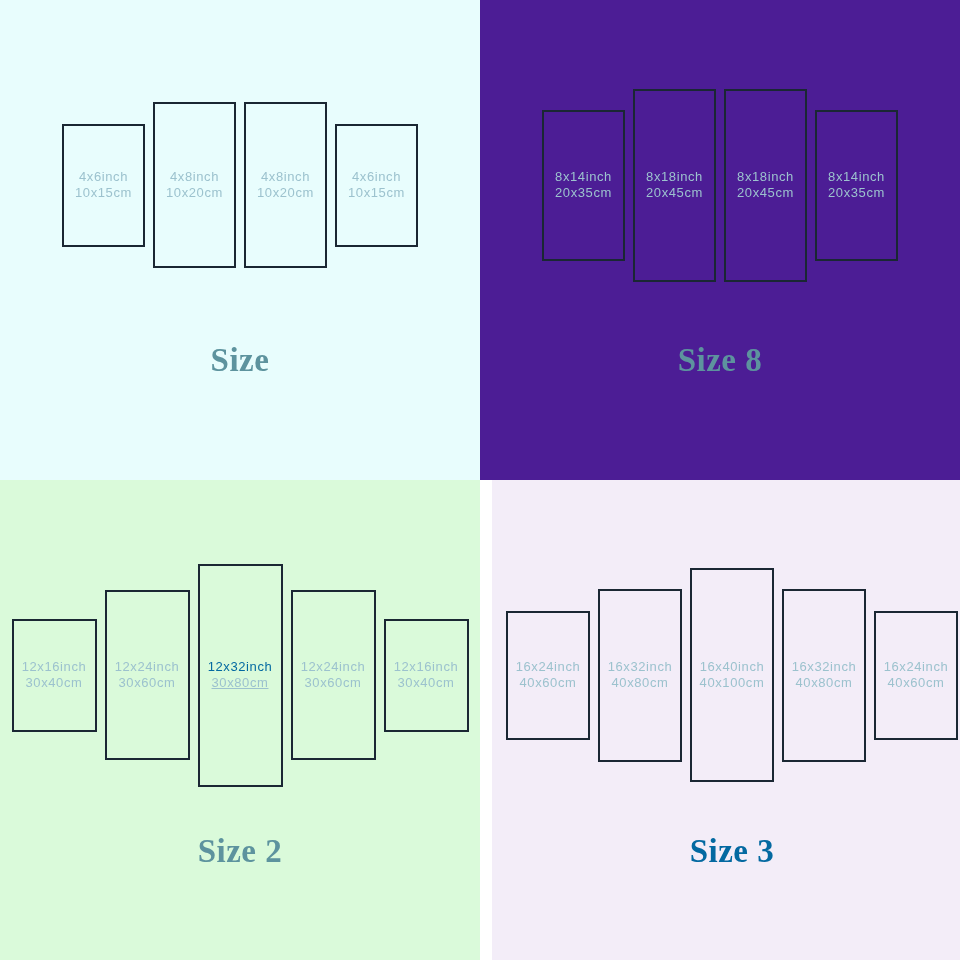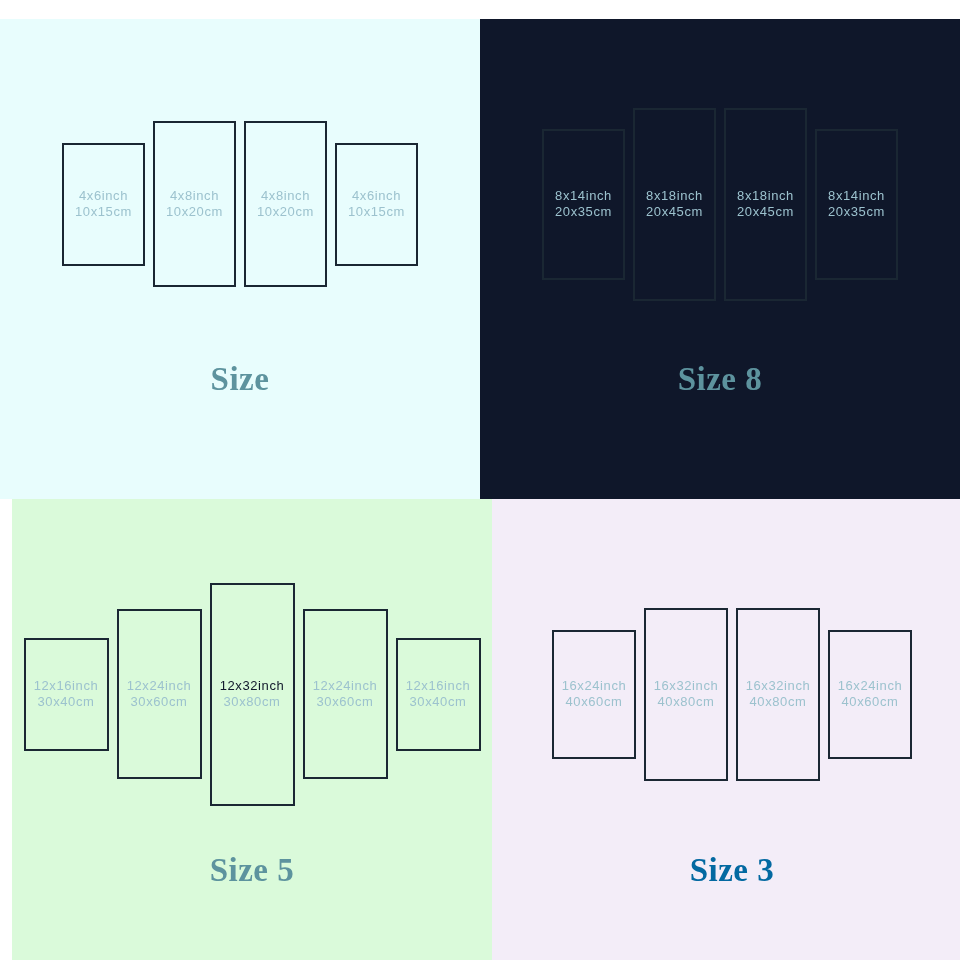--- a/index.html
+++ b/index.html
@@ -1,23 +1,23 @@
 <!DOCTYPE html>
 <html><head>
 <meta charset="utf-8">
 <style>
   html,body{margin:0;padding:0;}
   body{width:960px;height:960px;overflow:hidden;background:#fff;
        font-family:"Liberation Sans",sans-serif;}
-  .board{position:relative;width:960px;height:824px;margin-top:19px;}
+  .board{position:relative;width:960px;height:824px;}
 
   .quad{position:absolute;width:480px;height:480px;overflow:hidden;}
   .q-tl{left:0;top:0;}
   .q-tr{left:480px;top:0;}
-  .q-bl{left:12px;top:480px;}
+  .q-bl{left:0;top:480px;}
   .q-br{left:492px;top:480px;}
 
   
   .panels{position:absolute;left:0;right:0;top:0;height:370px;
           display:flex;align-items:center;justify-content:center;}
   .panel{box-sizing:border-box;border:2px solid #1a2733;background:transparent;
          display:flex;flex-direction:column;align-items:center;justify-content:center;
          margin:0 4px;}
   .panel .lbl{color:#9cc2ce;font-size:13px;line-height:16px;
               letter-spacing:.6px;white-space:nowrap;text-align:center;}
@@ -71,21 +71,21 @@
         <span class="lbl" style="color: rgb(156, 194, 206);">10x20cm</span>
       </div>
       <div class="panel p4" style="border-color: rgb(26, 39, 51);">
         <span class="lbl" style="color: rgb(156, 194, 206);">4x6inch</span>
         <span class="lbl" style="color: rgb(156, 194, 206);">10x15cm</span>
       </div>
     </div>
     <div class="title" style="top: 342px; color: rgb(93, 147, 158);">Size</div>
   </div>
 
-  <div class="quad q-tr g1" style="background: #0f172a;">
+  <div class="quad q-tr g1" style="background: #4c1d95;">
     <div class="panels">
       <div class="panel p0" style="border-color: rgb(26, 39, 51);">
         <span class="lbl" style="color: rgb(156, 194, 206);">8x14inch</span>
         <span class="lbl" style="color: rgb(156, 194, 206);">20x35cm</span>
       </div>
       <div class="panel p1" style="border-color: rgb(26, 39, 51);">
         <span class="lbl" style="color: rgb(156, 194, 206);">8x18inch</span>
         <span class="lbl" style="color: rgb(156, 194, 206);">20x45cm</span>
       </div>
       <div class="panel p3" style="border-color: rgb(26, 39, 51);">
@@ -104,44 +104,48 @@
     <div class="panels" style="top:10px">
       <div class="panel p0" style="border-color: rgb(26, 39, 51);">
         <span class="lbl" style="color: rgb(156, 194, 206);">12x16inch</span>
         <span class="lbl" style="color: rgb(156, 194, 206);">30x40cm</span>
       </div>
       <div class="panel p1" style="border-color: rgb(26, 39, 51);">
         <span class="lbl" style="color: rgb(156, 194, 206);">12x24inch</span>
         <span class="lbl" style="color: rgb(156, 194, 206);">30x60cm</span>
       </div>
       <div class="panel p2" style="border-color: rgb(26, 39, 51);">
-        <span class="lbl" style="color: #0f172a;">12x32inch</span>
-        <span class="lbl" style="color: rgb(156, 194, 206);">30x80cm</span>
+        <span class="lbl" style="color: #0369a1;">12x32inch</span>
+        <span class="lbl" style="color: rgb(156, 194, 206); text-decoration: underline;">30x80cm</span>
       </div>
       <div class="panel p3" style="border-color: rgb(26, 39, 51);">
         <span class="lbl" style="color: rgb(156, 194, 206);">12x24inch</span>
         <span class="lbl" style="color: rgb(156, 194, 206);">30x60cm</span>
       </div>
       <div class="panel p4" style="border-color: rgb(26, 39, 51);">
         <span class="lbl" style="color: rgb(156, 194, 206);">12x16inch</span>
         <span class="lbl" style="color: rgb(156, 194, 206);">30x40cm</span>
       </div>
     </div>
-    <div class="title" style="top: 353px; color: rgb(93, 147, 158);">Size 5</div>
+    <div class="title" style="top: 353px; color: rgb(93, 147, 158);">Size 2</div>
   </div>
 
   <div class="quad q-br g3" style="background: rgb(243, 237, 248);">
     <div class="panels" style="top:10px">
       <div class="panel p0" style="border-color: rgb(26, 39, 51);">
         <span class="lbl" style="color: rgb(156, 194, 206);">16x24inch</span>
         <span class="lbl" style="color: rgb(156, 194, 206);">40x60cm</span>
       </div>
       <div class="panel p1" style="border-color: rgb(26, 39, 51);">
         <span class="lbl" style="color: rgb(156, 194, 206);">16x32inch</span>
         <span class="lbl" style="color: rgb(156, 194, 206);">40x80cm</span>
+      </div>
+      <div class="panel p2" style="border-color: rgb(26, 39, 51);">
+        <span class="lbl" style="color: rgb(156, 194, 206);">16x40inch</span>
+        <span class="lbl" style="color: rgb(156, 194, 206);">40x100cm</span>
       </div>
       <div class="panel p3" style="border-color: rgb(26, 39, 51);">
         <span class="lbl" style="color: rgb(156, 194, 206);">16x32inch</span>
         <span class="lbl" style="color: rgb(156, 194, 206);">40x80cm</span>
       </div>
       <div class="panel p4" style="border-color: rgb(26, 39, 51);">
         <span class="lbl" style="color: rgb(156, 194, 206);">16x24inch</span>
         <span class="lbl" style="color: rgb(156, 194, 206);">40x60cm</span>
       </div>
     </div>

